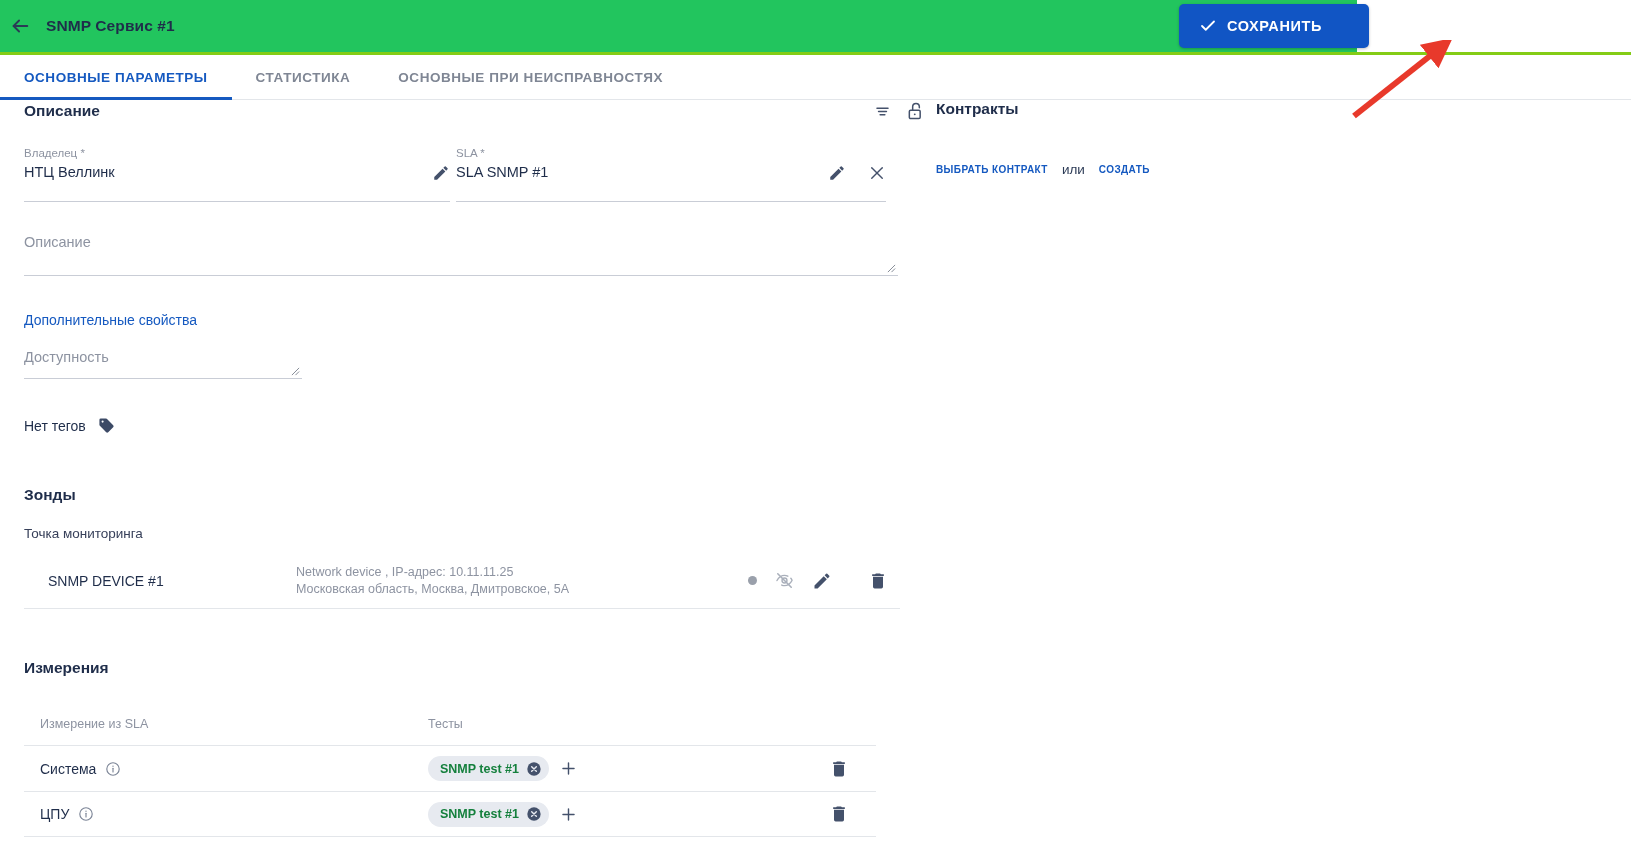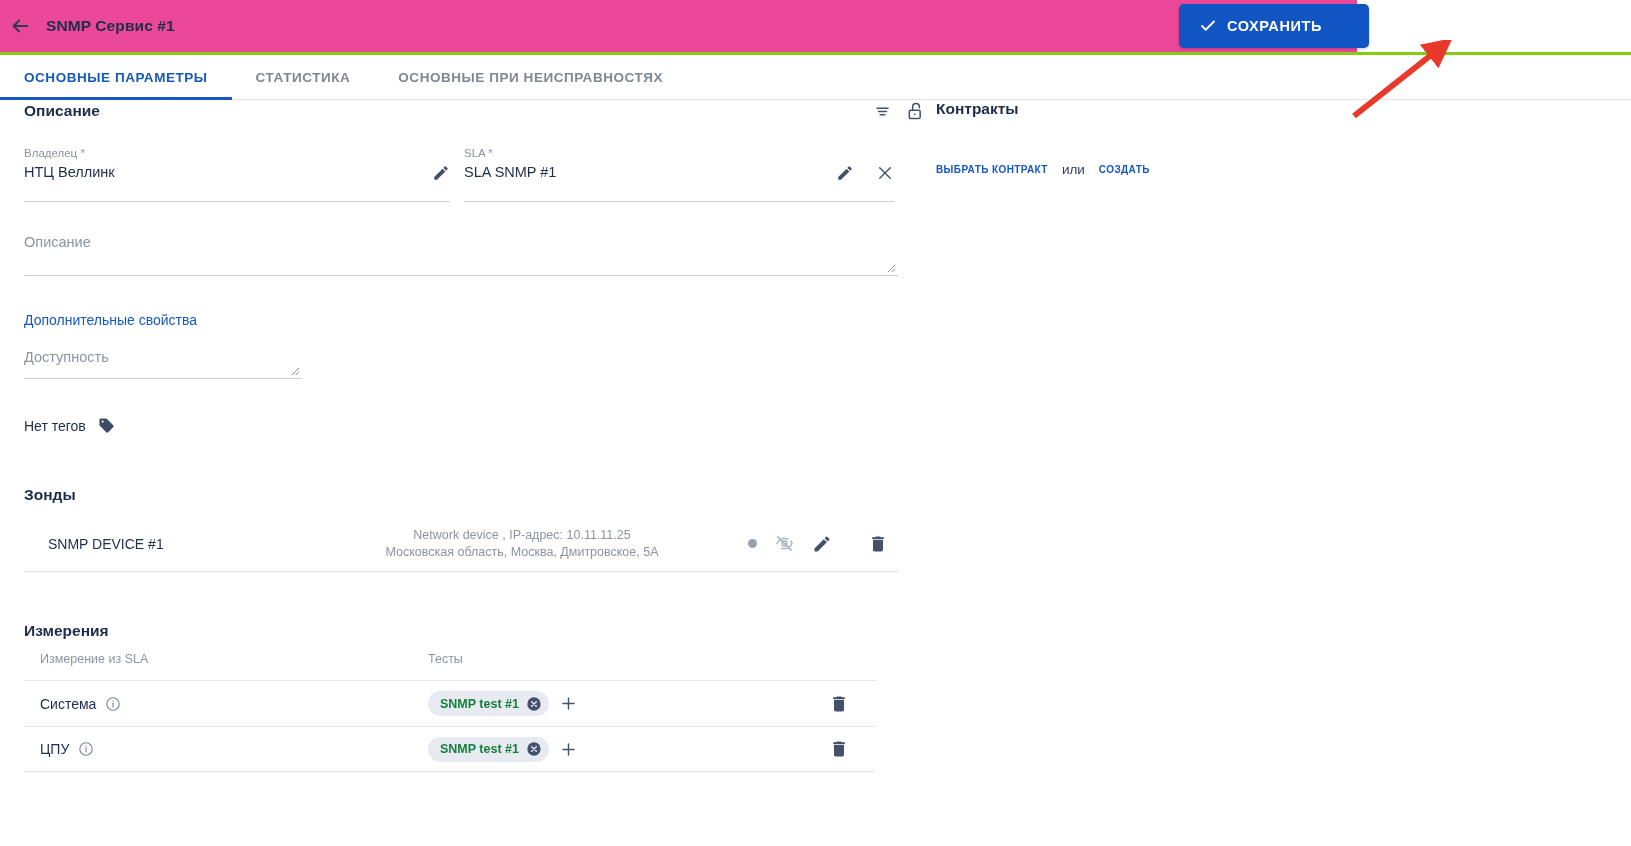--- a/index.html
+++ b/index.html
@@ -8,21 +8,21 @@
     width: 1631px; height: 846px;
     background: #ffffff;
     font-family: "Liberation Sans", "DejaVu Sans", sans-serif;
     overflow: hidden;
   }
   .app { position: relative; width: 1631px; height: 846px; background:#fff; }
 
   
   .topbar {
     position: absolute; left: 0; top: 0; width: 1357px; height: 52px;
-    background: #ec4899;
+    background: #22c55e;
     display: flex; align-items: center;
   }
   .back-btn {
     width: 40px; height: 40px; margin-left: 0px;
     display: flex; align-items: center; justify-content: center;
     cursor: pointer; color: #2b3a55;
   }
   .page-title {
     font-size: 15.5px; font-weight: bold; color: #1f2d4a;
     margin-left: 6px; letter-spacing: .1px;
@@ -67,21 +67,21 @@
 
   .section-title {
     font-size: 15.5px; font-weight: bold; color: #1f2d4a;
     margin: 0; padding: 0;
   }
   .sec-head-row { display:flex; align-items:center; justify-content:space-between; height: 22px; }
   .head-icons { display:flex; align-items:center; gap: 14px; margin-right: -26px; }
   .icon-btn { cursor: pointer; display:flex; align-items:center; justify-content:center; color:#44516b; }
 
   
-  .fields-row { display:flex; gap: 14px; margin-top: 24px; }
+  .fields-row { display:flex; gap: 6px; margin-top: 24px; }
   .field { position: relative; }
   .field .flabel {
     font-size: 11.5px; color: #8d93a1; display:block; line-height: 14px;
   }
   .field .fvalue-row {
     display:flex; align-items:flex-end; gap: 6px;
     border-bottom: 1px solid #c9cdd6;
     padding-bottom: 19px; margin-top: 2px;
   }
   .field .fvalue {
@@ -120,26 +120,26 @@
   .probes-sub {
     margin-top: 22px; font-size: 13.5px; color: #37405a;
   }
   .probe-row {
     margin-top: 12px; height: 56px;
     display: flex; align-items: center;
     border-bottom: 1px solid #e3e6ea;
     width: 876px;
   }
   .probe-name { width: 272px; padding-left: 24px; font-size: 14px; color:#1f2d4a; }
-  .probe-meta { flex: 1; font-size: 12.5px; color: #8d93a1; line-height: 17px; text-align: center; }
+  .probe-meta { flex: 1; font-size: 12.5px; color: #8d93a1; line-height: 17px; }
   .probe-icons { display:flex; align-items:center; gap: 18px; padding-right: 12px; }
   .dot { width: 9px; height: 9px; border-radius: 50%; background: #9aa0ab; }
 
   .measures { margin-top: 50px; }
-  .mtable { margin-top: 12px; width: 852px; }
+  .mtable { margin-top: 40px; width: 852px; }
   .mhead { display:flex; font-size: 12.5px; color:#8d93a1; padding-bottom: 14px; }
   .mhead .c1 { width: 404px; padding-left: 16px; }
   .mhead .c2 { flex: 1; }
   .mrow {
     display:flex; align-items:center; height: 46px;
     border-top: 1px solid #e3e6ea;
   }
   .mrow:last-child { border-bottom: 1px solid #e3e6ea; }
   .mrow .c1 {
     width: 404px; padding-left: 16px; font-size: 14px; color:#1f2d4a;
@@ -291,20 +291,21 @@
         <span class="icon-btn">
           <svg width="17" height="17" viewBox="0 0 24 24" fill="#3c4a66">
             <path d="M21.41 11.58 12.41 2.58A2 2 0 0 0 11 2H4a2 2 0 0 0-2 2v7a2 2 0 0 0 .59 1.42l9 9a2 2 0 0 0 2.82 0l7-7a2 2 0 0 0 0-2.84zM6.5 8A1.5 1.5 0 1 1 8 6.5 1.5 1.5 0 0 1 6.5 8z"></path>
           </svg>
         </span>
       </div>
 
       
       <div class="probes">
         <div class="section-title">Зонды</div>
+        <div class="probes-sub">Точка мониторинга</div>
 
         <div class="probe-row">
           <div class="probe-name">SNMP DEVICE #1</div>
           <div class="probe-meta">
             <div>Network device , IP-адрес: 10.11.11.25</div>
             <div>Московская область, Москва, Дмитровское, 5А</div>
           </div>
           <div class="probe-icons">
             <span class="dot"></span>
             <span class="icon-btn" style="color:#aab0bb">

